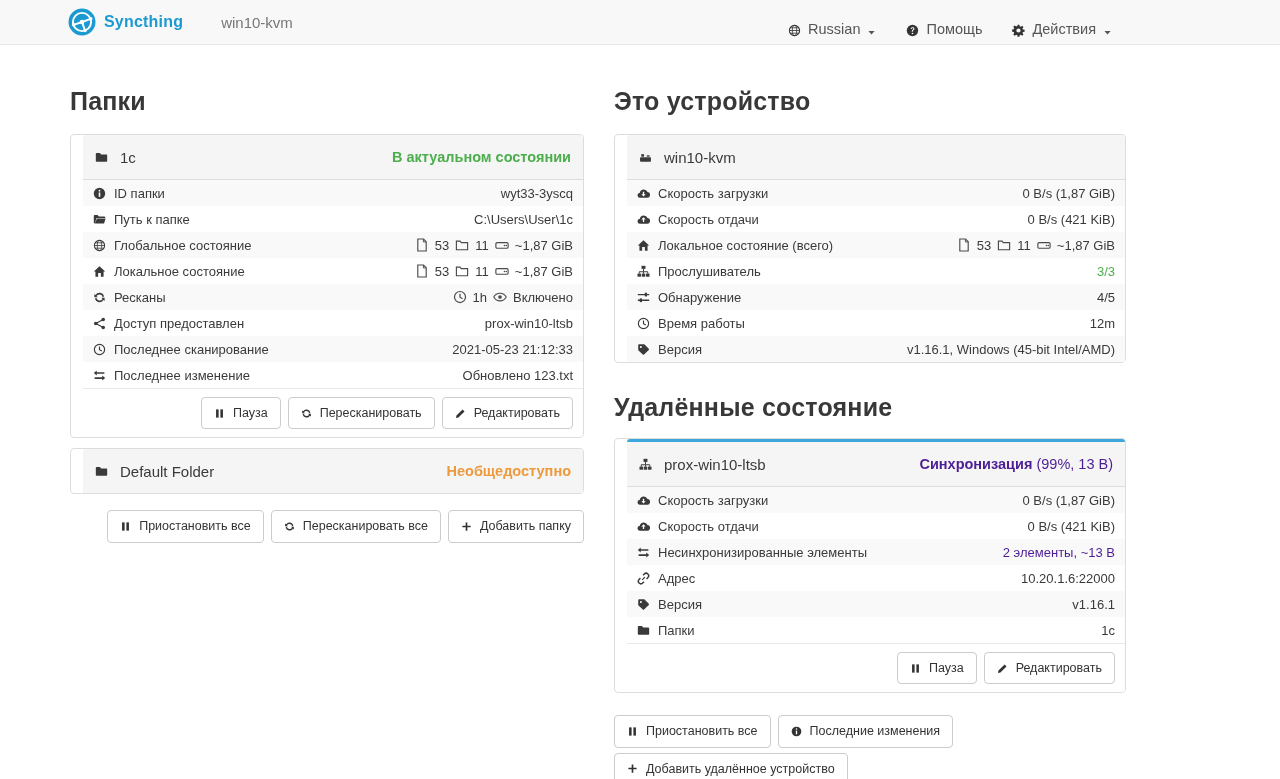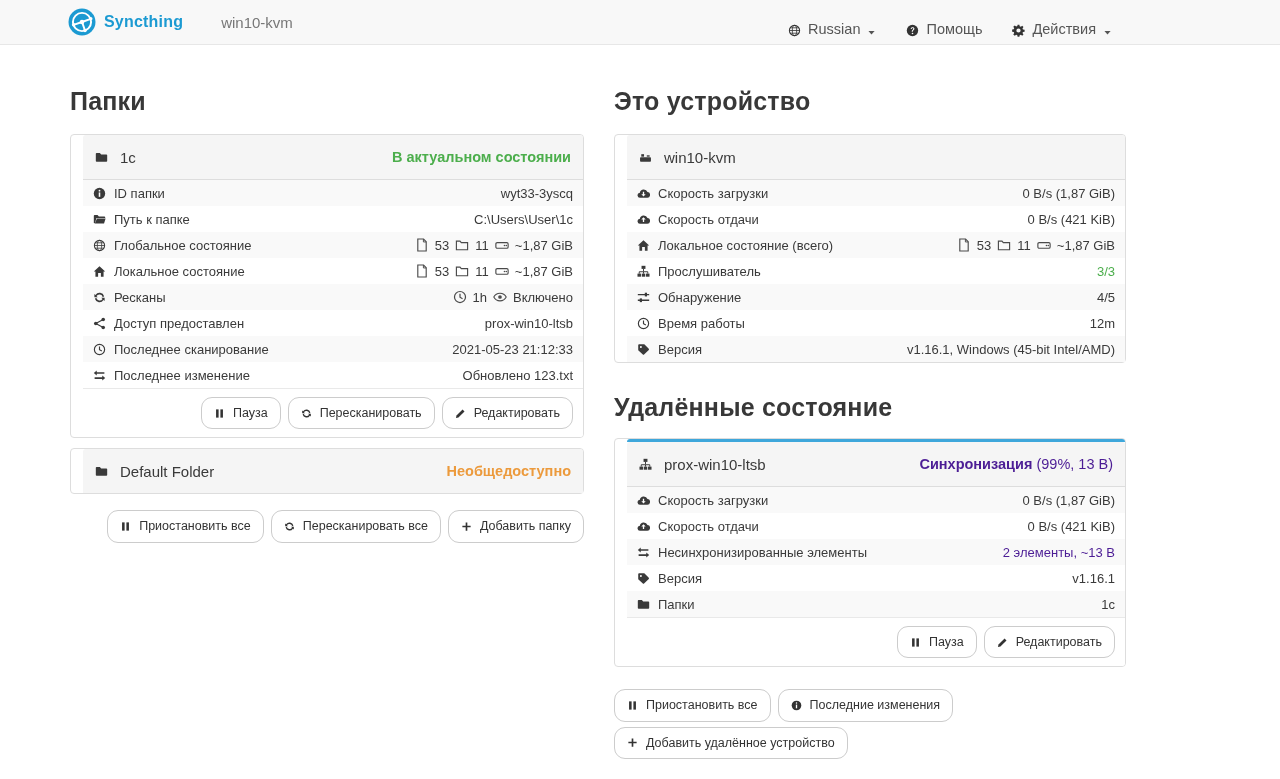--- a/index.html
+++ b/index.html
@@ -31,21 +31,21 @@
   .ph-status{margin-left:auto;font-size:14.5px;}
   .prow{display:flex;align-items:center;padding:4px 10px;min-height:26px;font-size:13px;
         box-sizing:border-box;}
   .prow:nth-child(odd){background:#f9f9f9;}
   .prow .lbl{display:flex;align-items:center;gap:8px;color:#3a3a3a;}
   .prow .val{margin-left:auto;display:flex;align-items:center;gap:6px;color:#3a3a3a;text-align:right;}
   .panel-footer{display:flex;justify-content:flex-end;gap:7px;padding:8px 10px;
                 border-top:1px solid #e9e9e9;background:#fff;border-radius:0 0 3px 3px;}
   
   .btn{display:inline-flex;align-items:center;gap:8px;padding:7px 12px;background:#fff;
-       border:1px solid #ccc;border-radius:11px;font-size:12.5px;color:#333;cursor:pointer;
+       border:1px solid #ccc;border-radius:4px;font-size:12.5px;color:#333;cursor:pointer;
        white-space:nowrap;line-height:1.3;}
   .actions{display:flex;gap:7px;margin-top:16px;}
   .actions.right{justify-content:flex-end;}
   .actions.wrap{flex-wrap:wrap;max-width:378px;row-gap:5px;margin-top:22px;}
   
   .ic{display:inline-flex;width:13px;height:13px;flex:none;}
   .ic svg{width:100%;height:100%;display:block;}
   .ic.vic{width:14px;height:14px;color:#4a4a4a;}
   .ic.sm{width:11px;height:11px;}
   .ic.caret{width:9px;height:9px;color:#555;}
@@ -568,20 +568,35 @@
                 <span>Несинхронизированные элементы</span>
               </span>
               <span class="val">
                 <span class="blue">2 элементы, ~13 B</span>
               </span>
             </div>
             <div class="prow">
               <span class="lbl">
                 <span class="ic ">
                   <svg viewBox="0 0 16 16" fill="currentColor">
+                    <path d="M6.3 9.7l3.4-3.4" stroke="currentColor" stroke-width="1.5" fill="none"></path>
+                    <path d="M7.4 4.1 9 2.5a3.1 3.1 0 0 1 4.4 4.4l-1.6 1.6" fill="none" stroke="currentColor" stroke-width="1.8"></path>
+                    <path d="M8.6 11.9 7 13.5A3.1 3.1 0 0 1 2.6 9.1l1.6-1.6" fill="none" stroke="currentColor" stroke-width="1.8"></path>
+                  </svg>
+                </span>
+                <span>Адрес</span>
+              </span>
+              <span class="val">
+                <span class="">10.20.1.6:22000</span>
+              </span>
+            </div>
+            <div class="prow">
+              <span class="lbl">
+                <span class="ic ">
+                  <svg viewBox="0 0 16 16" fill="currentColor">
                     <path d="M1.5 8.5V2.6c0-.6.5-1.1 1.1-1.1h5.9c.3 0 .6.1.8.3l5.2 5.2c.4.4.4 1.1 0 1.5l-5.8 5.8c-.4.4-1.1.4-1.5 0L1.8 9.3a1 1 0 0 1-.3-.8z"></path>
                     <circle cx="4.8" cy="4.8" r="1.2" fill="#fff"></circle>
                   </svg>
                 </span>
                 <span>Версия</span>
               </span>
               <span class="val">
                 <span class="">v1.16.1</span>
               </span>
             </div>

